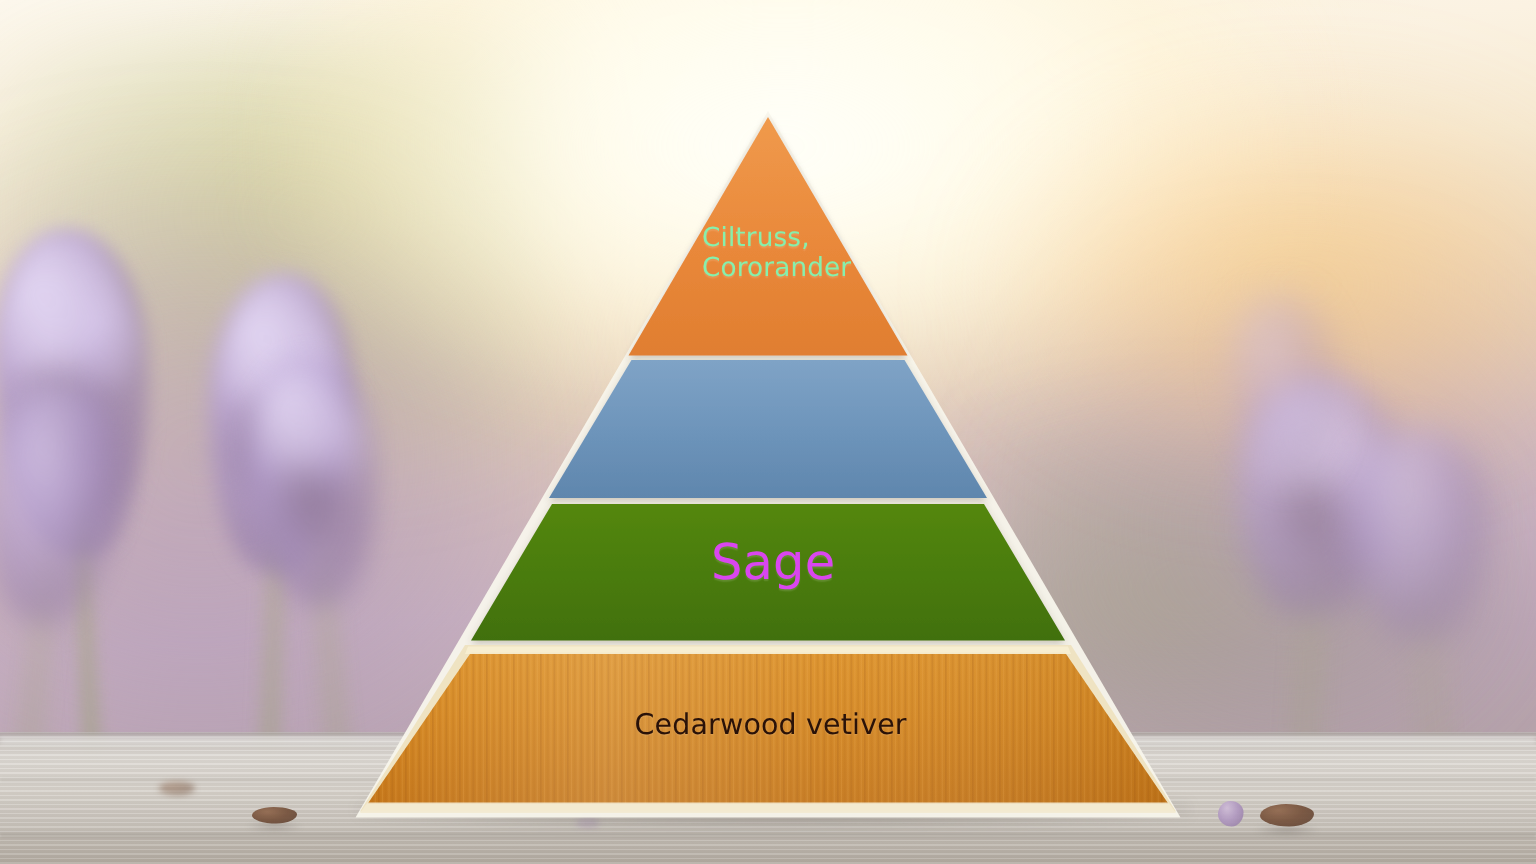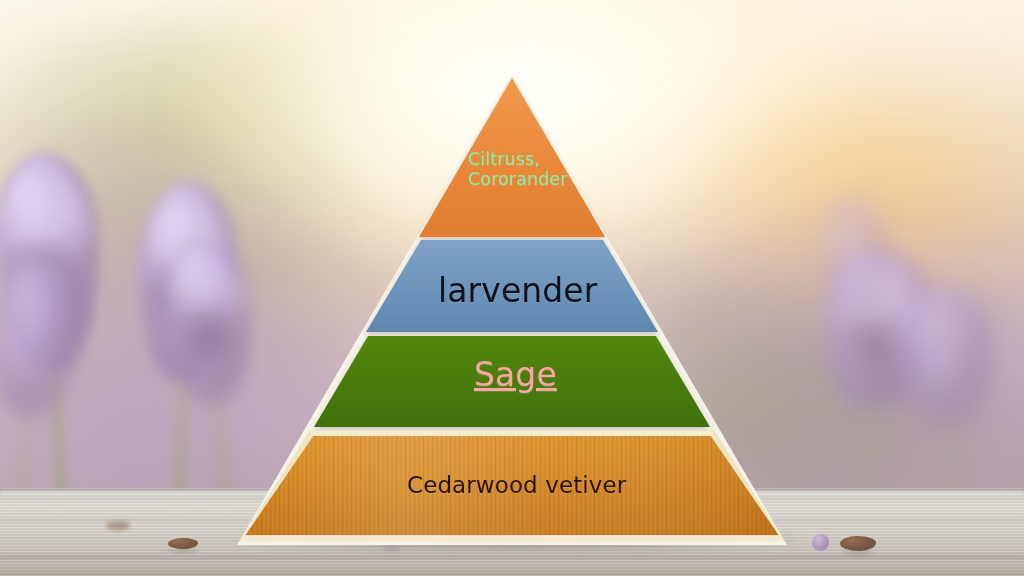--- a/index.html
+++ b/index.html
@@ -252,28 +252,28 @@
   #label-mid {
     left: 438px;
     top: 273px;
     font-size: 33px;
     color: #0e1119;
   }
   #label-green {
     left: 474px;
     top: 357px;
     font-size: 33px;
-    color: #fca5a5;
-    text-decoration: underline;
+    color: #d946ef;
   }
   #label-base {
     left: 407px;
     top: 473px;
-    font-size: 23px;
+    font-size: 19px;
     color: #2a1208;
+    padding-left: 16px;
   }
   svg.pyr {
     position: absolute;
     left: 0; top: 0;
     width: 1024px; height: 576px;
     overflow: visible;
   }
 </style>
 </head>
 <body>
@@ -401,20 +401,19 @@
       <polygon points="314,435 710,435 779,536 245,536" fill="url(#baseSheen)"></polygon>
 
       <polygon points="312,431 712,431 714,436 310,436" fill="#f7eed2" opacity="0.95"></polygon>
 
       <polygon points="245,535 779,535 784,542 240,542" fill="#f3ead2" opacity="0.9"></polygon>
     </svg>
 
     <div id="label-top" class="tier-label">Ciltruss,
 Cororander</div>
 
-    <div id="label-mid" class="tier-label">larvender</div>
 
     <div id="label-green" class="tier-label">Sage</div>
 
     <div id="label-base" class="tier-label">Cedarwood vetiver</div>
   </div>
 
 </div>
 
 </body></html>

